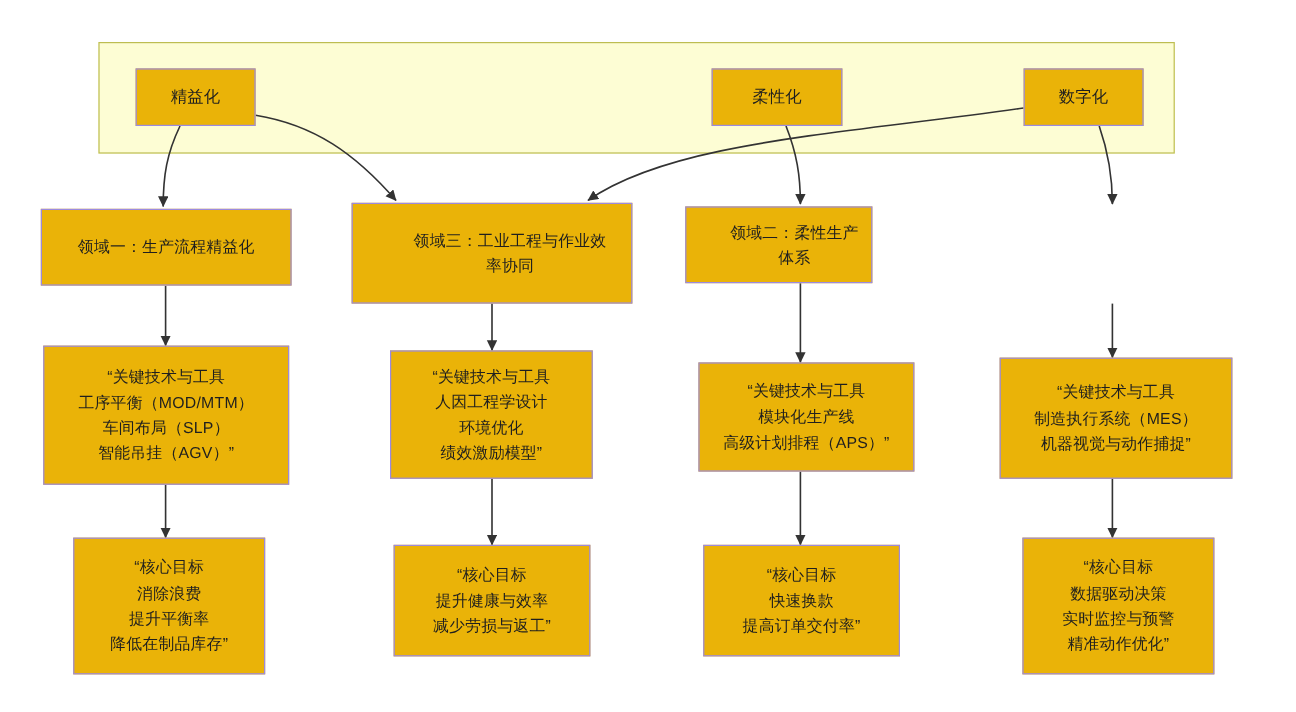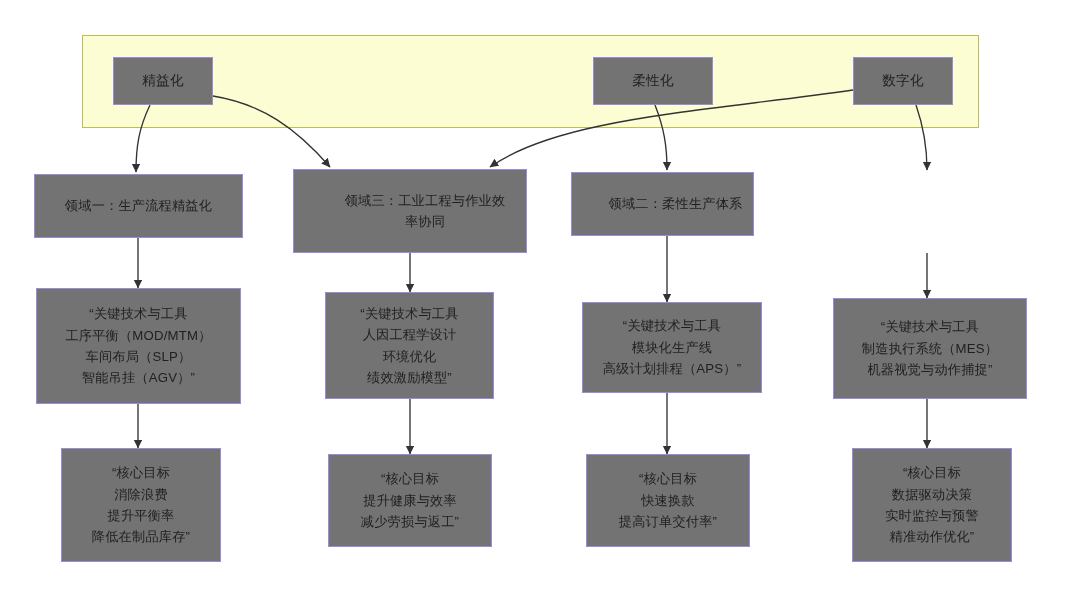--- a/index.html
+++ b/index.html
@@ -32,21 +32,21 @@
     position: absolute;
     left: 0; top: 0;
     width: 1080px;
     height: 593px;
     z-index: 2;
     pointer-events: none;
   }
   .node {
     position: absolute;
     box-sizing: border-box;
-    background: #737373;
+    background: #eab308;
     border: 1px solid #9b8ae0;
     z-index: 3;
     display: flex;
     align-items: center;
     justify-content: center;
     text-align: center;
     line-height: 1.62;
     font-size: 13.2px;
     color: #1f1f1f;
     letter-spacing: 0.2px;
@@ -88,27 +88,27 @@
       <path d="M 927,253 L 927,298"></path>
 
       <path d="M 138,404 L 138,448"></path>
       <path d="M 410,399 L 410,454"></path>
       <path d="M 667,393 L 667,454"></path>
       <path d="M 927,399 L 927,448"></path>
     </g>
   </svg>
 
   <div class="node driver" style="left:113px; top:57px; width:100px; height:48px;">精益化</div>
-  <div class="node driver" style="left:593px; top:57px; width:120px; height:48px;">柔性化</div>
+  <div class="node driver" style="left:593px; top:57px; width:109px; height:48px;">柔性化</div>
   <div class="node" style="left:34px; top:174px; width:209px; height:64px;">领域一：生产流程精益化</div>
 
   <div class="node driver" style="left:853px; top:57px; width:100px; height:48px;">数字化</div>
   <div class="node" style="left:293px; top:169px; width:234px; height:84px;padding-left:36px;">领域三：工业工程与作业效
 率协同</div>
-  <div class="node" style="left:571px; top:172px; width:183px; height:64px;padding-left:32px;">领域二：柔性生产体系</div>
+  <div class="node" style="left:571px; top:172px; width:156px; height:64px;padding-left:32px;">领域二：柔性生产体系</div>
 
   <div class="node" style="left:36px; top:288px; width:205px; height:116px;">“关键技术与工具
 工序平衡（MOD/MTM）
 车间布局（SLP）
 智能吊挂（AGV）”</div>
   <div class="node" style="left:325px; top:292px; width:169px; height:107px;">“关键技术与工具
 人因工程学设计
 环境优化
 绩效激励模型”</div>
   <div class="node" style="left:582px; top:302px; width:180px; height:91px;">“关键技术与工具

